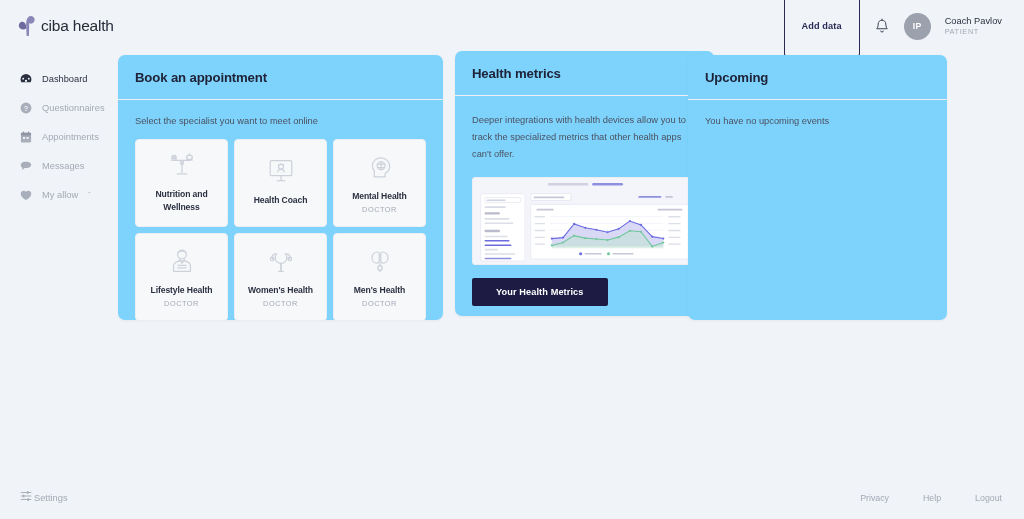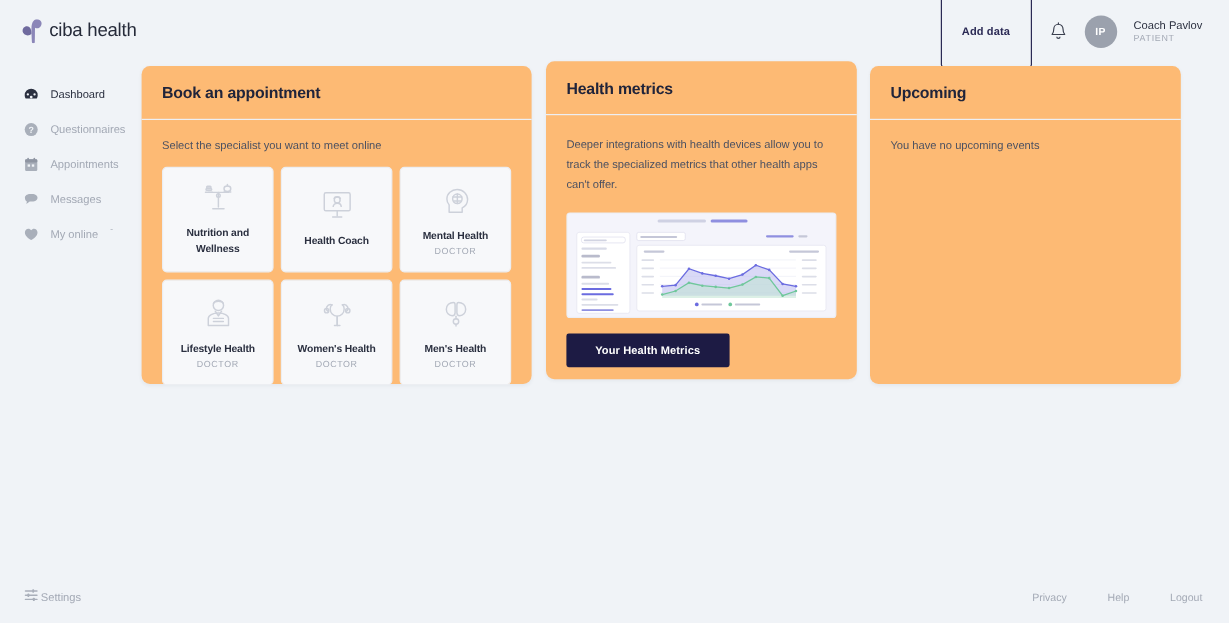--- a/index.html
+++ b/index.html
@@ -60,35 +60,35 @@
     background: #9ba1ad; color: #fff;
     display: flex; align-items: center; justify-content: center;
     font-size: 8.6px; font-weight: 700; letter-spacing: 0.3px;
   }
   .user-block { line-height: 1.25; }
   .user-name { font-size: 9.3px; color: #2b3040; font-weight: 400; }
   .user-role { font-size: 7.4px; color: #a3a9b5; letter-spacing: 0.6px; }
 
   
   .card {
-    position: absolute; background: #fdba74; border-radius: 7px;
+    position: absolute; background: #7dd3fc; border-radius: 7px;
     box-shadow: 0 1px 3px rgba(40,50,80,0.055);
   }
   .card-head {
     border-bottom: 1px solid #edeff3;
     padding: 15px 17px 14px 17px;
   }
   .card-title {
     font-size: 13.2px; color: #20243a; font-weight: 700; letter-spacing: -0.15px;
   }
   .card-body { padding: 16px 17px 17px 17px; }
 
   #card-book { left: 118px; top: 55px; width: 325px; height: 265px; }
   #card-metrics { left: 455px; top: 51px; width: 259px; height: 265px; }
-  #card-upcoming { left: 725px; top: 55px; width: 259px; height: 265px; }
+  #card-upcoming { left: 688px; top: 55px; width: 259px; height: 265px; }
 
   .subtext { font-size: 9.3px; color: #4c5161; }
   .metrics-desc {
     font-size: 9.3px; color: #4c5161; line-height: 1.82;
     margin-bottom: 14px;
   }
   .upcoming-text { font-size: 9.3px; color: #4c5161; }
 
   
   .spec-grid {
@@ -185,21 +185,21 @@
         <svg class="nav-icon" viewBox="0 0 16 16">
           <path d="M2 6.6c0-2 2.1-3.6 5-3.6h2c2.9 0 5 1.6 5 3.6s-2.1 3.7-5 3.7H6.6L3.4 12.6l.5-2.3C2.7 9.5 2 8.1 2 6.6z" fill="#a9afba"></path>
         </svg>
         <span class="nav-label">Messages</span>
       </div>
 
       <div class="nav-item">
         <svg class="nav-icon" viewBox="0 0 16 16">
           <path d="M8 13.8c-2.6-1.5-6-3.9-6-7.2C2 4.3 3.6 3 5.3 3c1.1 0 2.1.6 2.7 1.5C8.6 3.6 9.6 3 10.7 3 12.4 3 14 4.3 14 6.6c0 3.3-3.4 5.7-6 7.2z" fill="#a9afba"></path>
         </svg>
-        <span class="nav-label">My online</span>
+        <span class="nav-label">My allow</span>
         <span class="chev">ˇ</span>
       </div>
 
     </nav>
 
     <div class="settings">
       <svg class="nav-icon" viewBox="0 0 16 16">
         <g stroke="#a9afba" stroke-width="1.3" stroke-linecap="round">
           <line x1="2.5" y1="4" x2="13.5" y2="4"></line>
           <line x1="2.5" y1="8" x2="13.5" y2="8"></line>

